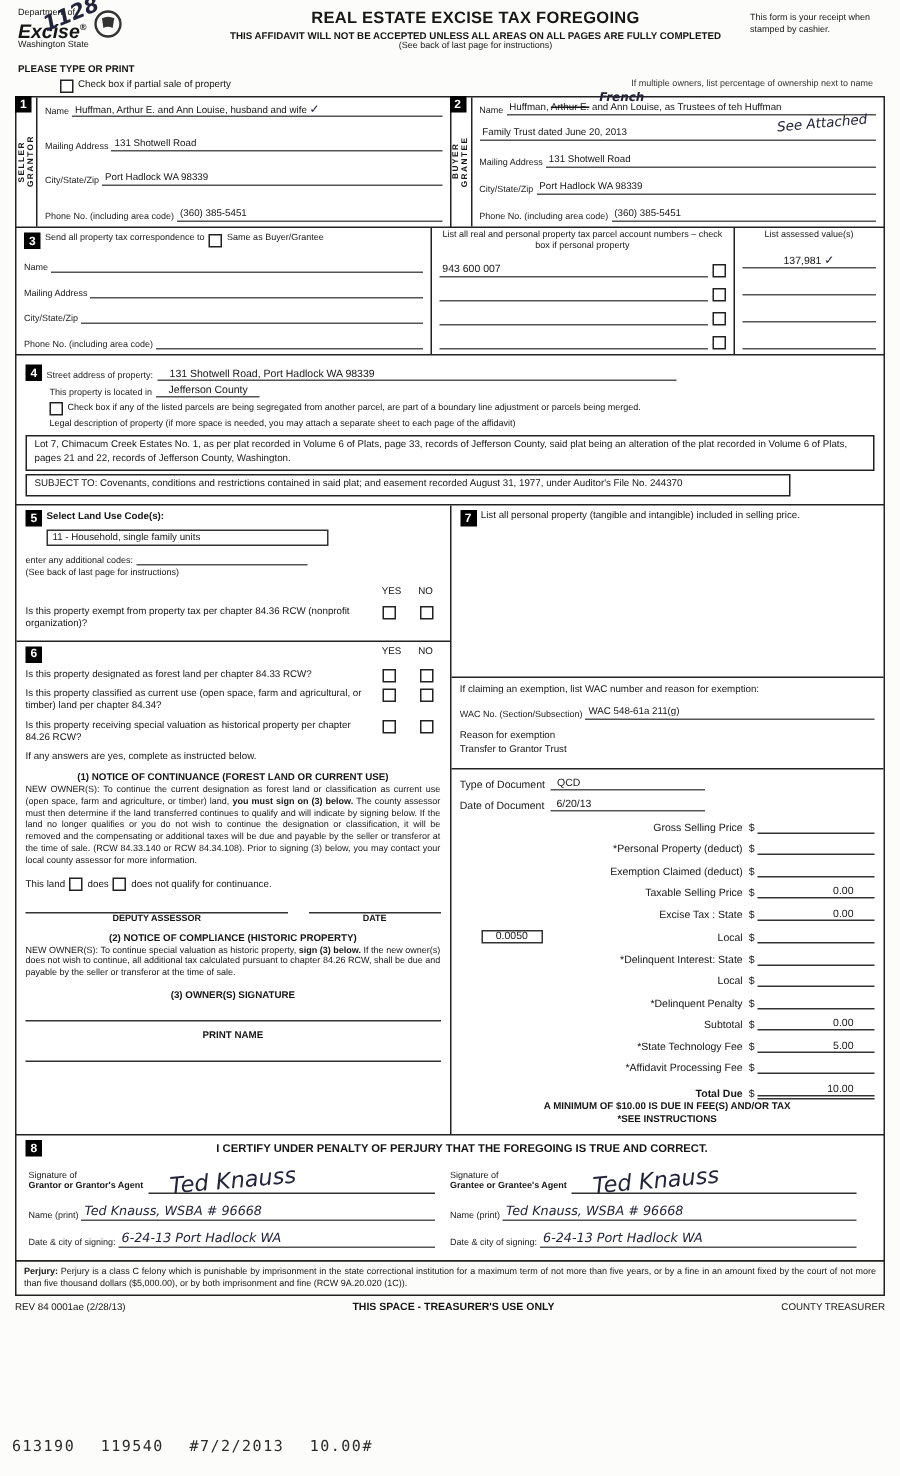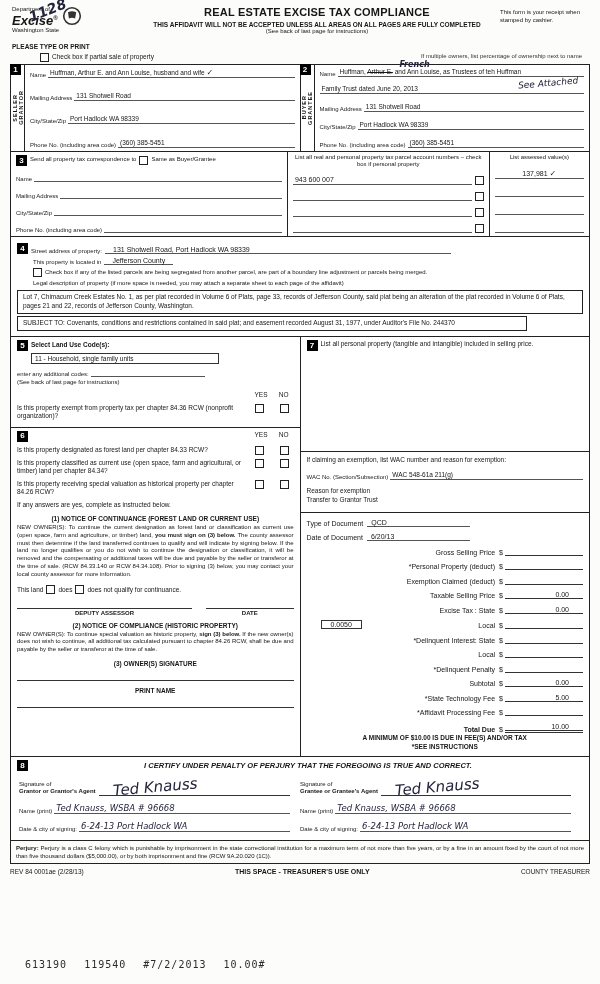--- a/index.html
+++ b/index.html
@@ -79,33 +79,33 @@
   .docrow{display:flex;align-items:flex-end;gap:4px;margin-top:6px;font-size:7px;}
   .docval{border-bottom:1px solid #555;min-width:95px;font-size:7px;padding:0 4px;}
   .mrow{display:flex;align-items:flex-end;margin-top:6.5px;font-size:7px;justify-content:flex-end;}
   .mdollar{margin:0 2px 0 4px;}
   .mval{width:78px;border-bottom:1px solid #333;text-align:right;padding:0 14px 0 0;min-height:8px;box-sizing:border-box;}
   .dbl{border-bottom:3px double #333;}
   .ratebox{border:1px solid #333;font-size:7px;padding:0 9px;margin-right:auto;margin-left:14px;}
   .minnote{margin-top:10px;text-align:center;font-weight:bold;font-size:6.5px;line-height:1.4;}
   
   .sec8{display:flex;align-items:center;gap:5px;padding:3px 6px;}
-  .sec8text{flex:1;text-align:center;font-size:7.5px;font-weight:bold;font-style:italic;}
+  .sec8text{flex:1;text-align:center;font-size:7.5px;font-weight:bold;}
   .sigs{display:flex;padding:3px 8px 8px;}
   .sigcol{flex:1;padding-right:10px;}
   .sigrow{display:flex;align-items:flex-end;margin-top:2px;}
   .siglbl{font-size:6px;line-height:1.25;white-space:nowrap;padding-right:3px;}
   .sigline{flex:1;border-bottom:1px solid #333;height:16px;position:relative;}
   .signame{position:absolute;left:14px;bottom:-1px;font-size:15px;transform:rotate(-5deg);white-space:nowrap;}
   .hwval{font-size:8.5px;}
   
   .perjury{border:1px solid #222;margin-top:-1px;padding:3px 5px;font-size:6px;line-height:1.35;text-align:justify;}
   .footrow{display:flex;align-items:center;margin-top:4px;font-size:6.5px;}
   .footrow .mid{flex:1;text-align:center;font-weight:bold;font-size:7px;}
-  .stamp{position:absolute;left:25px;bottom:14px;font-family:"DejaVu Sans Mono",monospace;font-size:10px;
+  .stamp{position:absolute;left:8px;bottom:14px;font-family:"DejaVu Sans Mono",monospace;font-size:10px;
          letter-spacing:1px;word-spacing:10px;color:#2b2b2b;margin-top:36px;}
 </style>
 </head>
 <body>
 
 <div class="page">
 
   <div class="corner hw">1128</div>
 
   <div class="hdr">
@@ -117,21 +117,21 @@
           <div class="t6">Washington State</div>
         </div>
         <svg class="logo-mark" width="20" height="20" viewBox="0 0 20 20">
           <circle cx="10" cy="10" r="8.3" fill="none" stroke="#333" stroke-width="1.6"></circle>
           <path d="M6 6.2 q4 -2 8.2 0 l-1.1 6.4 q-3.2 -1.6 -6.2 0 z" fill="#333"></path>
         </svg>
       </div>
       <div class="ptp">PLEASE TYPE OR PRINT</div>
     </div>
     <div class="hdr-center">
-      <div class="title bold">REAL ESTATE EXCISE TAX COMPLIANCE</div>
+      <div class="title bold">REAL ESTATE EXCISE TAX FOREGOING</div>
       <div class="warning">THIS AFFIDAVIT WILL NOT BE ACCEPTED UNLESS ALL AREAS ON ALL PAGES ARE FULLY COMPLETED</div>
       <div class="t6">(See back of last page for instructions)</div>
     </div>
     <div class="hdr-right">This form is your receipt when stamped by cashier.</div>
   </div>
 
   <div class="psrow">
     <span class="cb"></span>
     <span class="t65">Check box if partial sale of property</span>
     <span class="t6 multi">If multiple owners, list percentage of ownership next to name</span>

